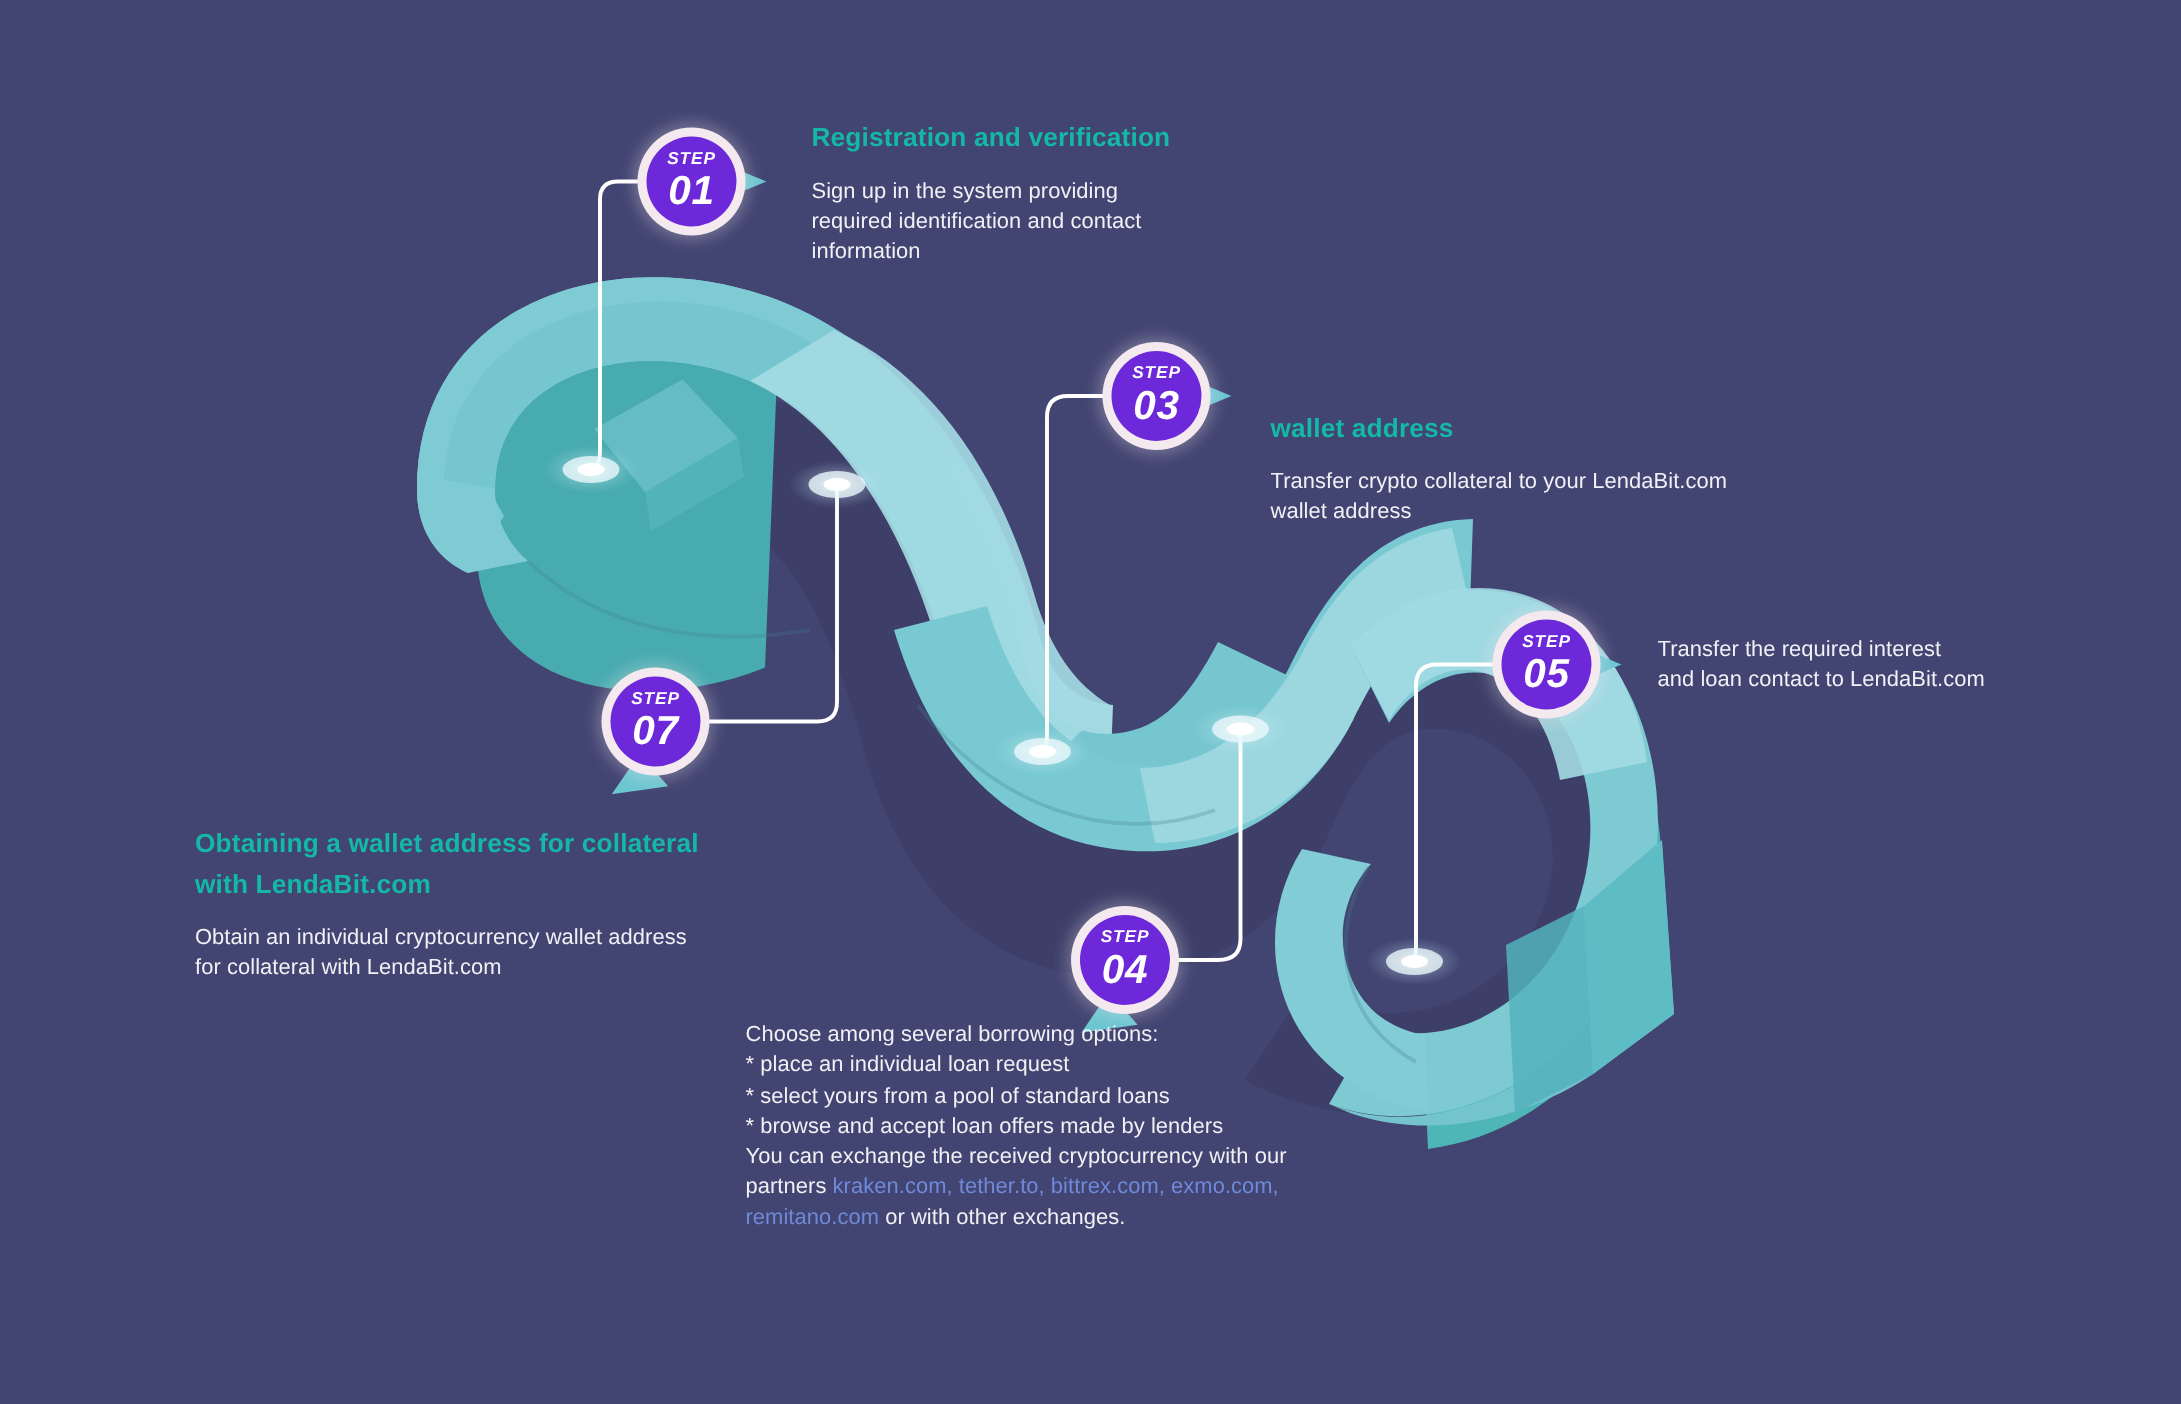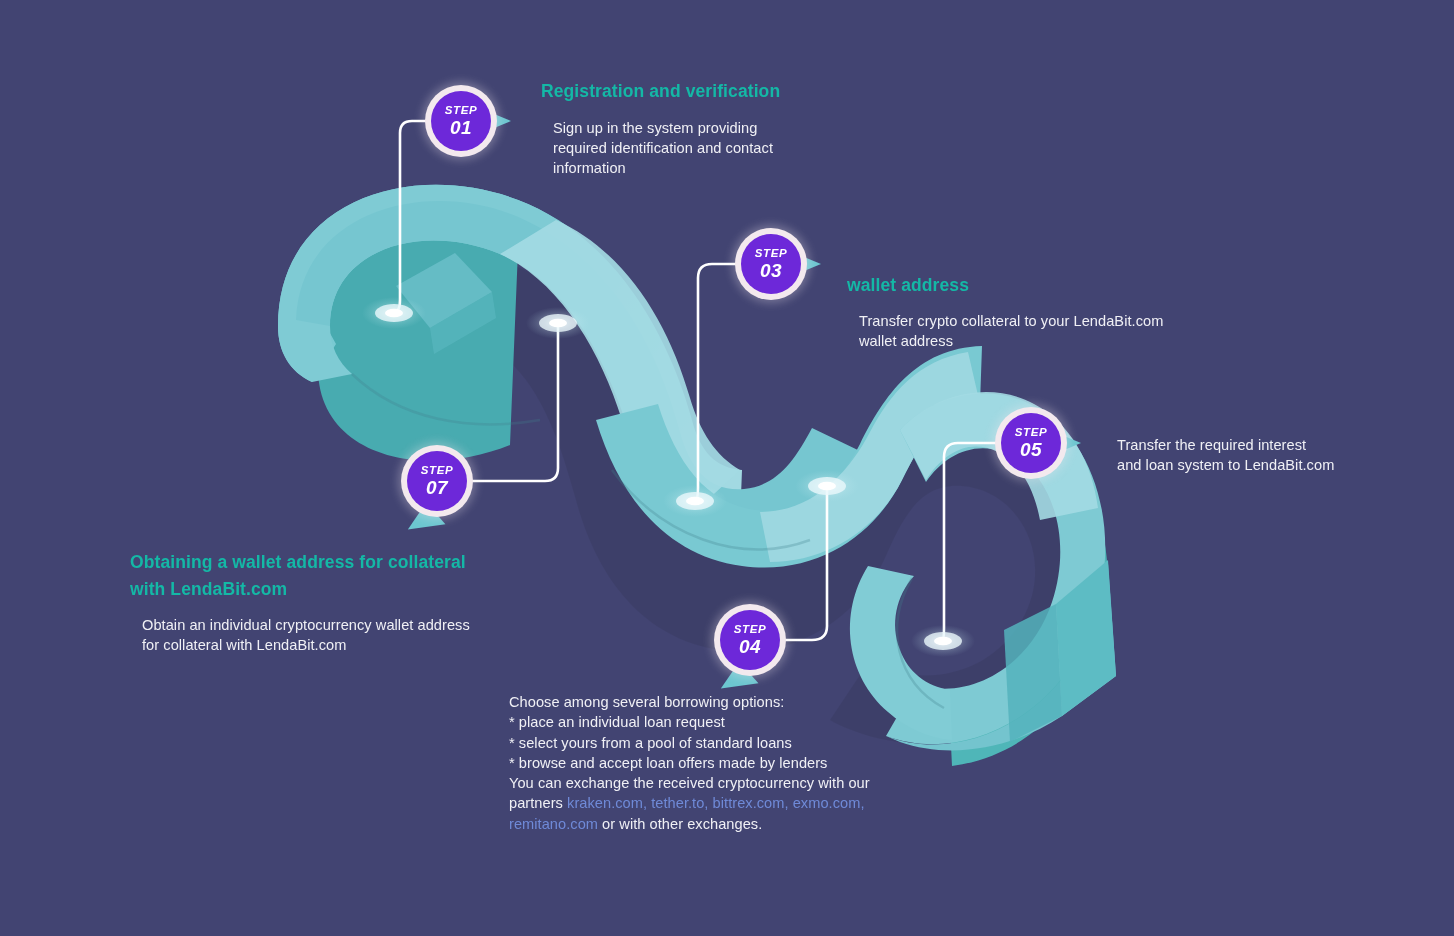--- a/index.html
+++ b/index.html
@@ -57,21 +57,21 @@
   }
   .badge .step-word {
     color: #ffffff;
     font-size: 11.5px;
     font-weight: bold;
     letter-spacing: 0.6px;
     margin-bottom: 1px;
   }
   .badge .step-num {
     color: #ffffff;
-    font-size: 19px;
+    font-size: 27px;
     font-weight: bold;
     letter-spacing: 0.5px;
   }
   
   .badge .tail {
     position: absolute;
     width: 0; height: 0;
   }
   .badge.tail-right .tail {
     left: 52px; top: 22px;
@@ -92,21 +92,21 @@
   .block { position: absolute; }
   .block h2 {
     margin: 0 0 13px 0;
     color: #14b8a6;
     font-size: 17.5px;
     font-weight: bold;
     line-height: 1.52;
     letter-spacing: 0.1px;
   }
   .block p {
-    margin: 12px;
+    margin: 0;
     color: #f0f0f5;
     font-size: 14.6px;
     line-height: 1.39;
     letter-spacing: 0.05px;
   }
   .block p .lnk { color: #6f8ad8; text-align: center; }
 </style>
 </head>
 <body>
 
@@ -381,16 +381,16 @@
   <div class="block" style="left:847px; top:245px; width:480px;">
     <h2><br><span>wallet address</span></h2>
     <p><span>Transfer crypto collateral to your LendaBit.com</span><br><span>wallet address</span></p>
   </div>
 
   <div class="block" style="left:497px; top:680px; width:430px;">
     <p><span>Choose among several borrowing options:</span><br><span> * place an individual loan request</span><br><span> * select yours from a pool of standard loans</span><br><span> * browse and accept loan offers made by lenders</span><br><span>You can exchange the received cryptocurrency with our</span><br><span>partners </span><span class="lnk">kraken.com, tether.to, bittrex.com, exmo.com,</span><br><span class="lnk">remitano.com</span><span> or with other exchanges.</span></p>
   </div>
 
   <div class="block" style="left:1105px; top:423px; width:330px;">
-    <p><span>Transfer the required interest</span><br><span>and loan system to LendaBit.com</span></p>
+    <p><span>Transfer the required interest</span><br><span>and loan contact to LendaBit.com</span></p>
   </div>
 
 </div>
 
 </body></html>

